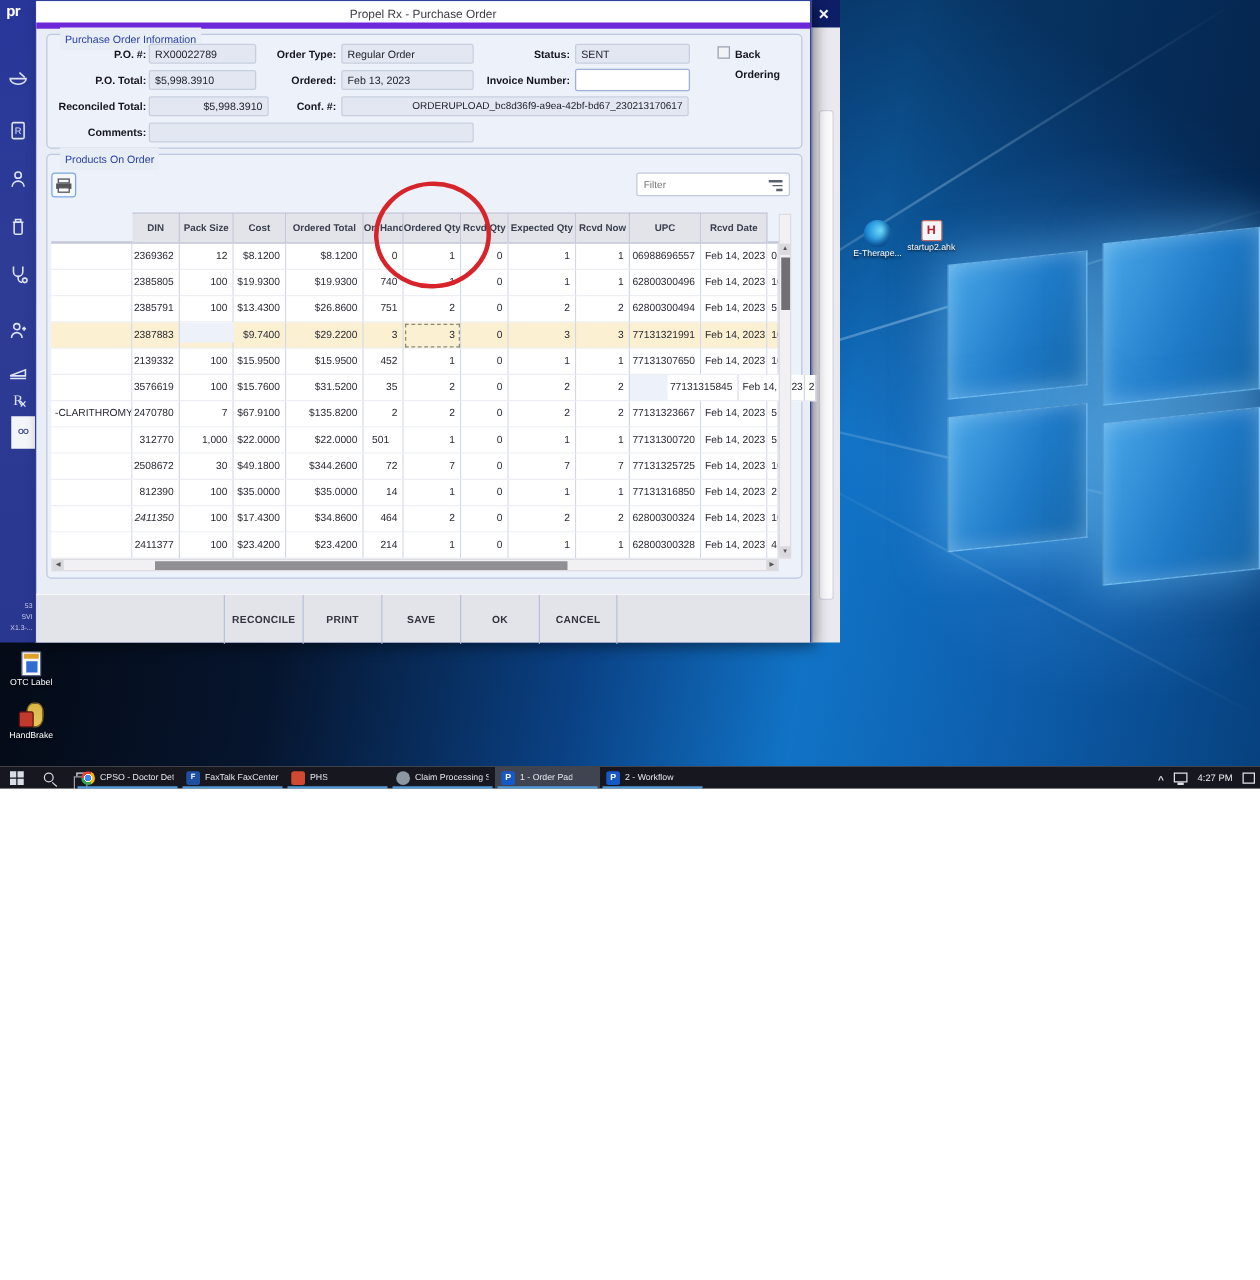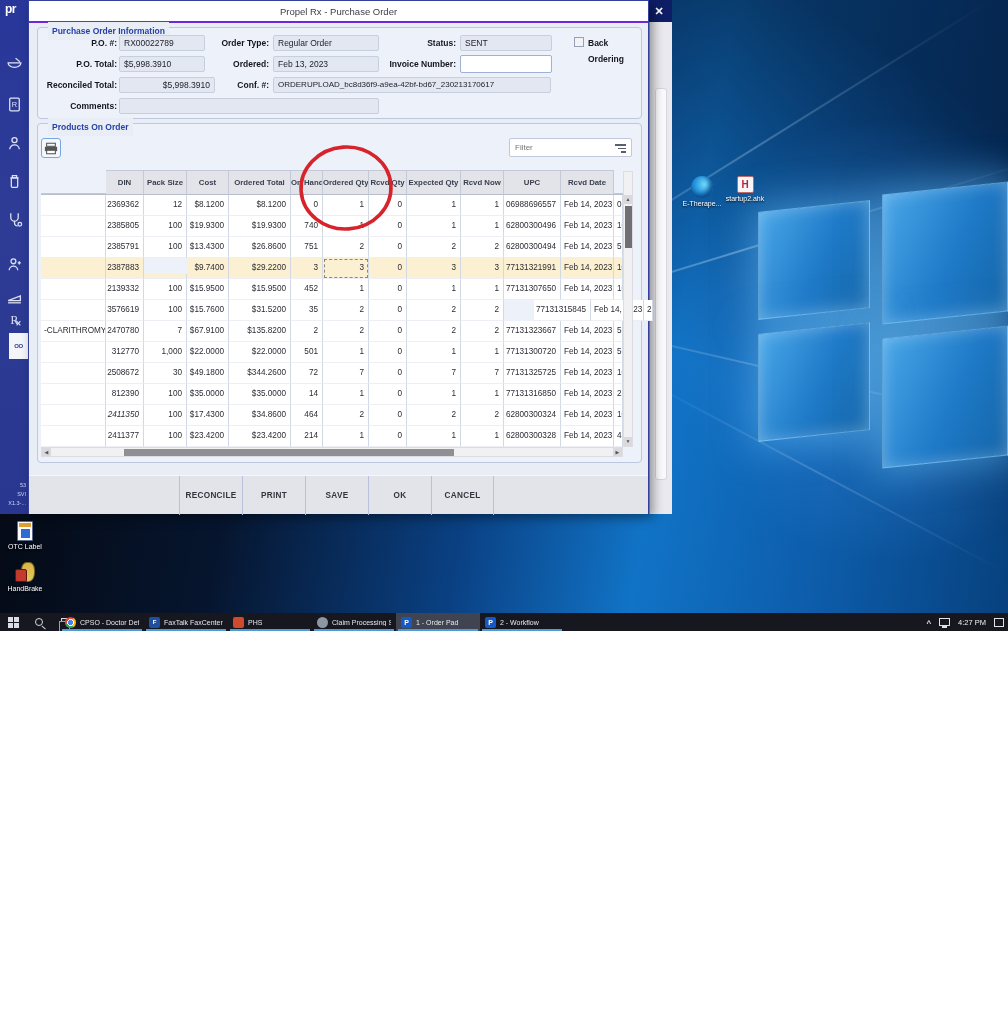--- a/index.html
+++ b/index.html
@@ -65,28 +65,28 @@
   .sb-icon svg { width:100%; height:100%; }
   .sb-active { position:absolute; left:9px; top:333px; width:19px; height:26px; background:#f4f5f9;
     color:#2c3a92; font-size:6px; font-weight:bold; text-align:center; line-height:26px; letter-spacing:-.5px; }
   .sb-version { position:absolute; left:0; bottom:6px; width:26px; text-align:right;
     color:#cdd4ee; font-size:5.5px; line-height:9px; }
 
   
   .dialog { position:absolute; left:28px; top:0; width:621px; height:514px; background:#e9edf6;
     border:1px solid #30409c; box-shadow:4px 4px 10px rgba(0,0,0,.4); }
   .dlg-titlebar { position:absolute; left:0; top:0; width:100%; height:22px; background:#fff;
-    border-bottom:2px solid #6d28d9; text-align:center; }
+    border-bottom:5px solid #6d28d9; text-align:center; }
   .dlg-title { font-size:9.5px; color:#3c3c46; line-height:22px; }
 
   .fieldset { position:absolute; background:#edf1f9; border:1px solid #bdc7de; border-radius:4px; }
   .fs-info { left:8px; top:26px; width:605px; height:92px; }
   .fs-prod { left:8px; top:122px; width:605px; height:340px; }
   .legend { position:absolute; top:-6px; left:10px; padding:4px 4px; background:#e9edf6;
-    font-size:8.5px; font-weight:bold; color:#2742a6; }
+    font-size:8.5px; font-weight:normal; color:#2742a6; }
 
   .flabel { position:absolute; font-size:8.5px; font-weight:bold; color:#15151f; text-align:right; line-height:16px; }
   .ffield { position:absolute; height:16px; background:#e2e7f1; border:1px solid #c7cfdf; border-radius:2px;
     font-size:8.5px; color:#23232c; line-height:14px; padding:0 4px; white-space:nowrap; overflow:hidden; }
   .ffield.white { background:#fff; border:1px solid #9fb0d8; height:18px; }
   .ffield.ralign { text-align:right; }
   .chkbox { position:absolute; width:10px; height:10px; background:#f2f3f7; border:1px solid #9aa0b4; }
 
   .print-btn { position:absolute; left:12px; top:137px; width:20px; height:20px; background:#f4f8fe;
     border:1px solid #7aa7e2; border-radius:3px; padding:2px; cursor:pointer; }
@@ -275,21 +275,21 @@
     <div class="flabel" style="left:18px;top:55px;width:70px;">P.O. Total:</div>
     <div class="ffield" style="left:90px;top:55px;width:86px;">$5,998.3910</div>
     <div class="flabel" style="left:168px;top:55px;width:72px;">Ordered:</div>
     <div class="ffield" style="left:244px;top:55px;width:106px;">Feb 13, 2023</div>
     <div class="flabel" style="left:340px;top:55px;width:87px;">Invoice Number:</div>
     <input class="ffield white" style="left: 431px; top: 54px; width: 92px;" value="">
 
     <div class="flabel" style="left:2px;top:76px;width:86px;">Reconciled Total:</div>
     <div class="ffield ralign" style="left:90px;top:76px;width:96px;">$5,998.3910</div>
     <div class="flabel" style="left:168px;top:76px;width:72px;">Conf. #:</div>
-    <div class="ffield" style="left:244px;top:76px;width:278px;font-size:8px;">ORDERUPLOAD_bc8d36f9-a9ea-42bf-bd67_230213170617</div>
+    <div class="ffield" style="left:244px;top:76px;width:278px;font-size:8px;text-align:right;">ORDERUPLOAD_bc8d36f9-a9ea-42bf-bd67_230213170617</div>
 
     <div class="flabel" style="left:18px;top:97px;width:70px;">Comments:</div>
     <div class="ffield" style="left:90px;top:97px;width:260px;"></div>
 
     <div class="fieldset fs-prod">
       <div class="legend">Products On Order</div>
     </div>
     <button class="print-btn">
       <svg viewBox="0 0 16 14">
         <rect x="3" y="1" width="10" height="3.5" fill="none" stroke="#555" stroke-width="1.2"></rect>
@@ -426,21 +426,21 @@
           <div class="tcell num" style="width: 57px;">77131323667</div>
           <div class="tcell txt" style="width: 53px;">Feb 14, 2023</div>
           <div class="tcell txt" style="width: 9px;">5</div>
         </div>
         <div class="trow">
           <div class="tcell txt" style="width: 65px;"></div>
           <div class="tcell num" style="width: 38px;">312770</div>
           <div class="tcell num" style="width: 43px;">1,000</div>
           <div class="tcell num" style="width: 42px;">$22.0000</div>
           <div class="tcell num" style="width: 62px;">$22.0000</div>
-          <div class="tcell num" style="width: 32px;">501</div>
+          <div class="tcell num" style="width: 32px; text-align: center;">501</div>
           <div class="tcell num" style="width: 46px;">1</div>
           <div class="tcell num" style="width: 38px;">0</div>
           <div class="tcell num" style="width: 54px;">1</div>
           <div class="tcell num" style="width: 43px;">1</div>
           <div class="tcell num" style="width: 57px;">77131300720</div>
           <div class="tcell txt" style="width: 53px;">Feb 14, 2023</div>
           <div class="tcell txt" style="width: 9px;">5</div>
         </div>
         <div class="trow">
           <div class="tcell txt" style="width: 65px;"></div>

